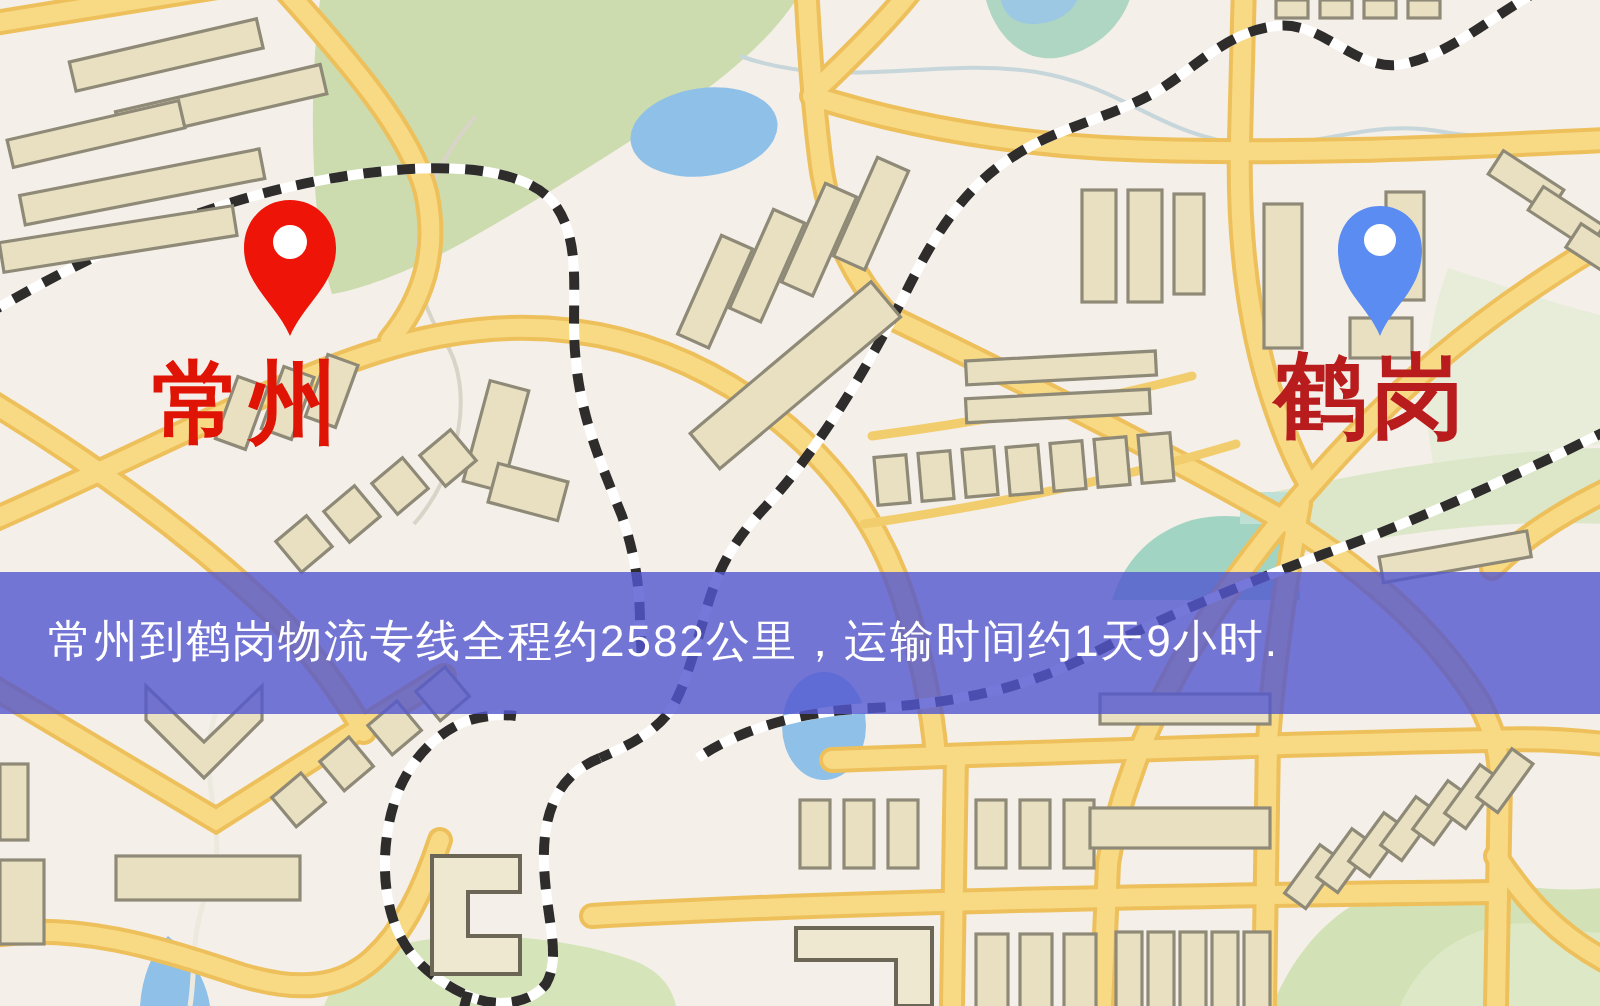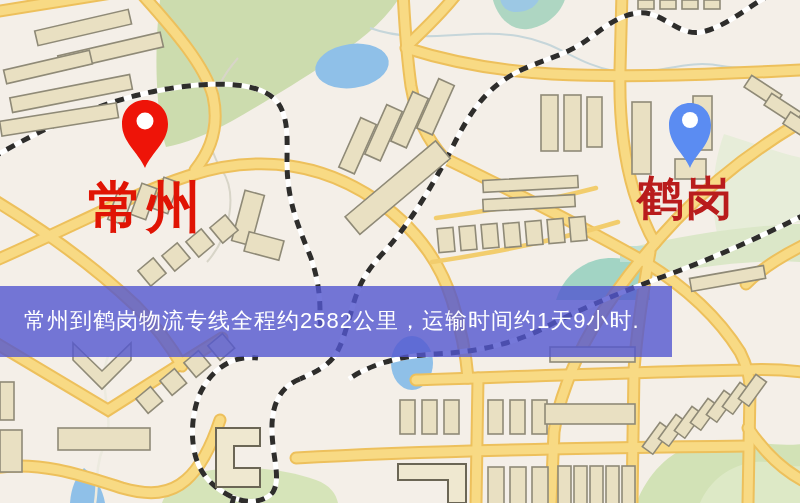--- a/index.html
+++ b/index.html
@@ -7,24 +7,24 @@
     position:relative;width:800px;height:503px;overflow:hidden;
     font-family:"Liberation Sans","DejaVu Sans",sans-serif;
     background:#f4efe8;
   }
   .map-svg{position:absolute;left:0;top:0;width:800px;height:503px;display:block;}
   .city-label{
     position:absolute;font-family:"Liberation Serif","DejaVu Serif",serif;
     font-weight:bold;line-height:1;white-space:nowrap;letter-spacing:3px;
     text-shadow:0 0 1px rgba(255,255,255,.25);
   }
-  .city-label.origin{left:88px;top:180px;font-size:55px;}
+  .city-label.origin{left:76px;top:180px;font-size:45px;}
   .city-label.dest{left:637px;top:176px;font-size:46px;}
   .banner{
-    position:absolute;left:0;top:286px;width:672px;height:71px;
+    position:absolute;left:0;top:286px;width:800px;height:71px;
     display:flex;align-items:center;
     box-sizing:border-box;padding:0 12px 2px 24px;
   }
   .banner-text{
     font-size:22px;letter-spacing:1px;white-space:nowrap;
   }
 </style>
 </head>
 <body>
 

